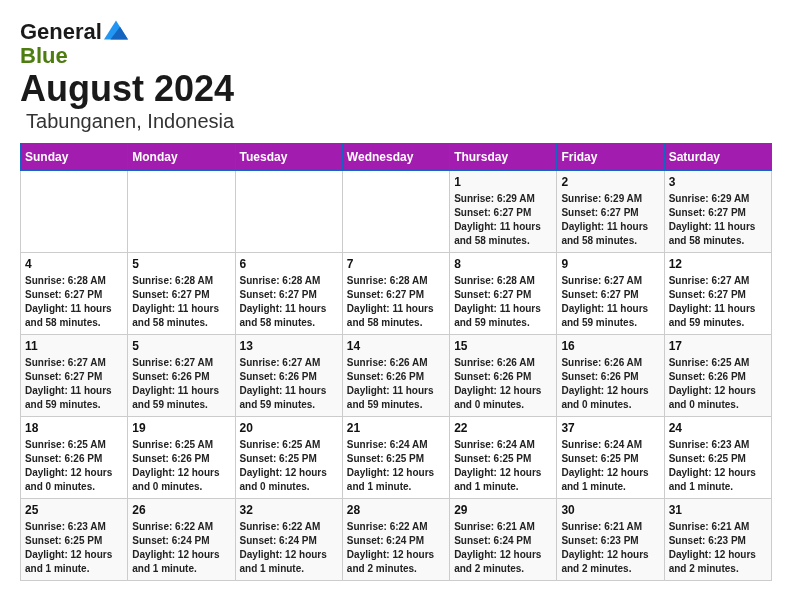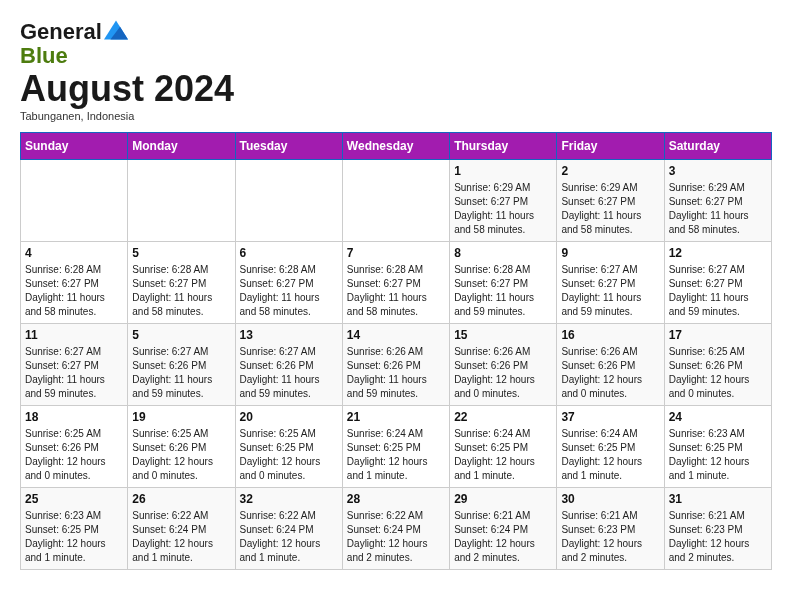--- a/index.html
+++ b/index.html
@@ -28,29 +28,29 @@
       line-height: 1.1;
     }
     .logo-icon {
       width: 24px;
       height: 20px;
       margin-left: 2px;
       position: relative;
       top: -2px;
     }
     .title-block {
-      text-align: left;
+      text-align: right;
     }
     .month-title {
       font-size: 36px;
       font-weight: bold;
       color: #1a1a1a;
     }
     .subtitle {
-      font-size: 11px;
+      font-size: 20px;
       color: #333;
     }
     table {
       width: 100%;
       border-collapse: collapse;
       font-size: 11px;
     }
     thead th {
       background-color: #a21caf;
       color: white;
@@ -74,20 +74,21 @@
     .day-num {
       font-weight: bold;
       font-size: 12px;
       margin-bottom: 3px;
       color: #111;
     }
     .day-info {
       font-size: 10px;
       color: #222;
       line-height: 1.4;
+      font-weight: bold;
     }
     .empty-cell {
       background: #fff !important;
     }
   </style>
 </head>
 <body>
 
 <div class="header">
   <div class="logo">

